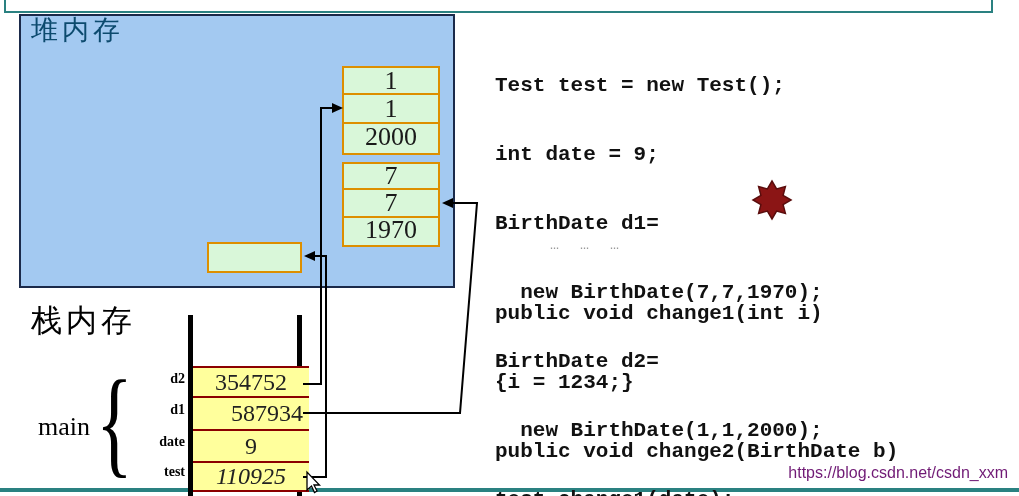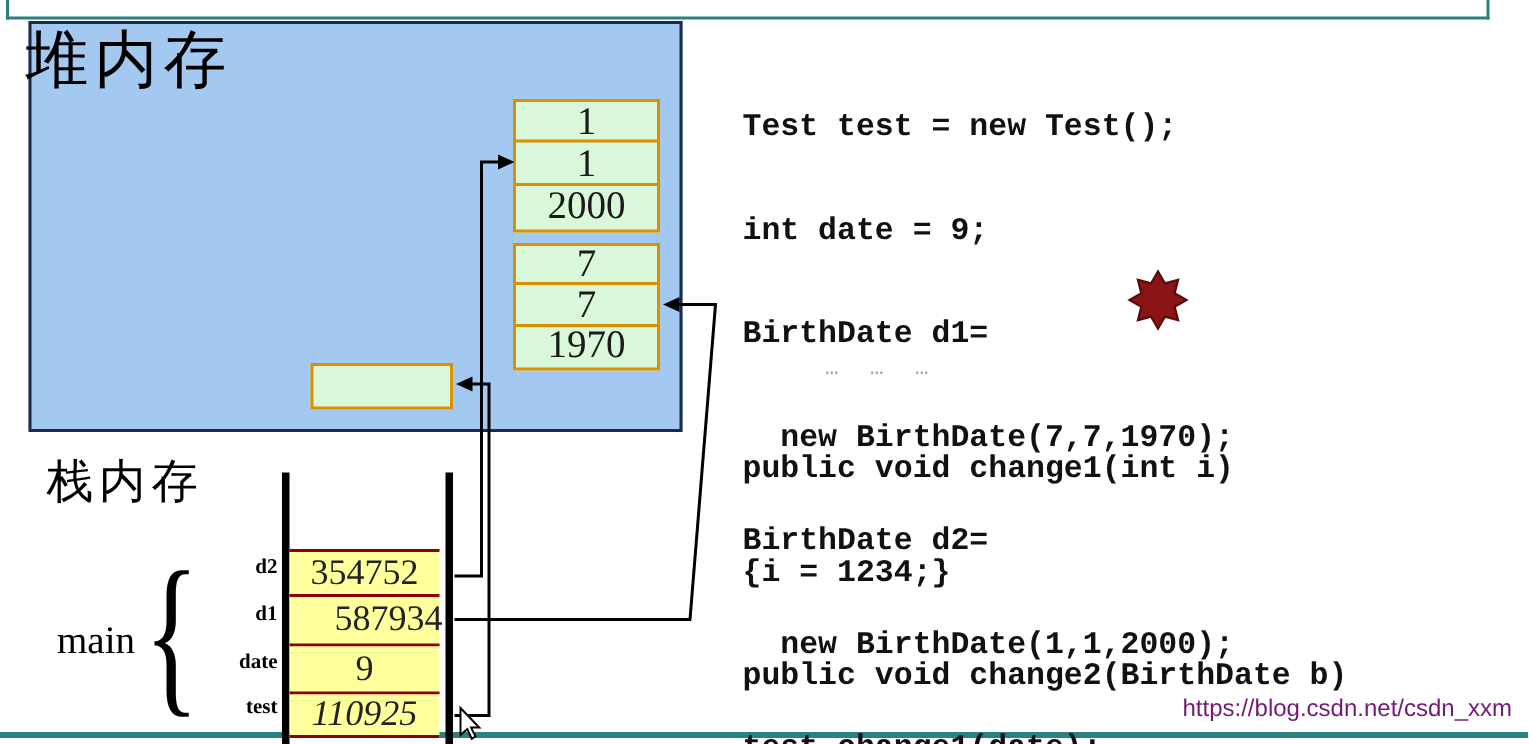--- a/index.html
+++ b/index.html
@@ -8,42 +8,42 @@
 
   
   .frame-top{position:absolute;left:4px;top:11px;width:989px;height:2px;background:#2a8181;}
   .frame-stub-l{position:absolute;left:4px;top:0;width:2px;height:13px;background:#2a8181;}
   .frame-stub-r{position:absolute;left:991px;top:0;width:2px;height:13px;background:#2a8181;}
   .frame-bottom{position:absolute;left:0;top:488px;width:1019px;height:4px;background:#2a8181;}
 
   
   .heap-box{position:absolute;left:19px;top:14px;width:436px;height:274px;
             background:#a3c9f1;border:2px solid #1b2a4a;box-sizing:border-box;}
-  .heap-title{position:absolute;left:17px;top:12px;font-size:42px;color:#000000;
+  .heap-title{position:absolute;left:31px;top:12px;font-size:27px;color:#0c4a6e;
               letter-spacing:4px;}
   .rec{position:absolute;border:2px solid #dd8f00;box-sizing:border-box;background:#d9f7d9;}
   .rec .cell{border-top:2px solid #dd8f00;display:flex;align-items:center;justify-content:center;
              font-size:26px;color:#1a1a1a;box-sizing:border-box;}
   .rec .cell:first-child{border-top:none;}
   #rec-2000{left:342px;top:66px;width:98px;height:89px;}
   #rec-2000 .cell:nth-child(1){height:25px;}
   #rec-2000 .cell:nth-child(2){height:29px;}
   #rec-2000 .cell:nth-child(3){height:27px;}
   #rec-1970{left:342px;top:162px;width:98px;height:85px;}
   #rec-1970 .cell:nth-child(1){height:24px;}
   #rec-1970 .cell:nth-child(2){height:28px;}
   #rec-1970 .cell:nth-child(3){height:25px;}
   #rec-empty{left:207px;top:242px;width:95px;height:31px;}
   #rec-empty .cell{height:27px;}
 
   
   .stack-title{position:absolute;left:31px;top:300px;font-size:31px;color:#000;letter-spacing:4px;}
   .wall{position:absolute;top:315px;width:5px;height:181px;background:#000;}
   .wall-l{left:188px;} .wall-r{left:297px;}
-  .stack-cells{position:absolute;left:193px;top:366px;width:100px;border-top:2px solid #8b0000;}
+  .stack-cells{position:absolute;left:193px;top:366px;width:116px;border-top:2px solid #8b0000;}
   .stack-cells .scell{background:#ffff9c;border-bottom:2px solid #8b0000;box-sizing:border-box;
         display:flex;align-items:center;justify-content:center;font-size:24px;color:#222;}
   .scell:nth-child(1){height:30px;} .scell:nth-child(2){height:33px;padding-left:32px;}
   .scell:nth-child(3){height:32px;} .scell:nth-child(4){height:29px;font-style:italic;}
   .slabel{position:absolute;width:65px;left:120px;text-align:right;
           font-weight:bold;font-size:14px;color:#000;}
   .main-label{position:absolute;left:38px;top:412px;font-weight:normal;font-size:26px;color:#000;text-align:center;}
   .main-brace{position:absolute;left:96px;top:356px;font-size:118px;line-height:134px;
               transform:scaleX(.65);transform-origin:left center;color:#000;font-weight:normal;}
 

